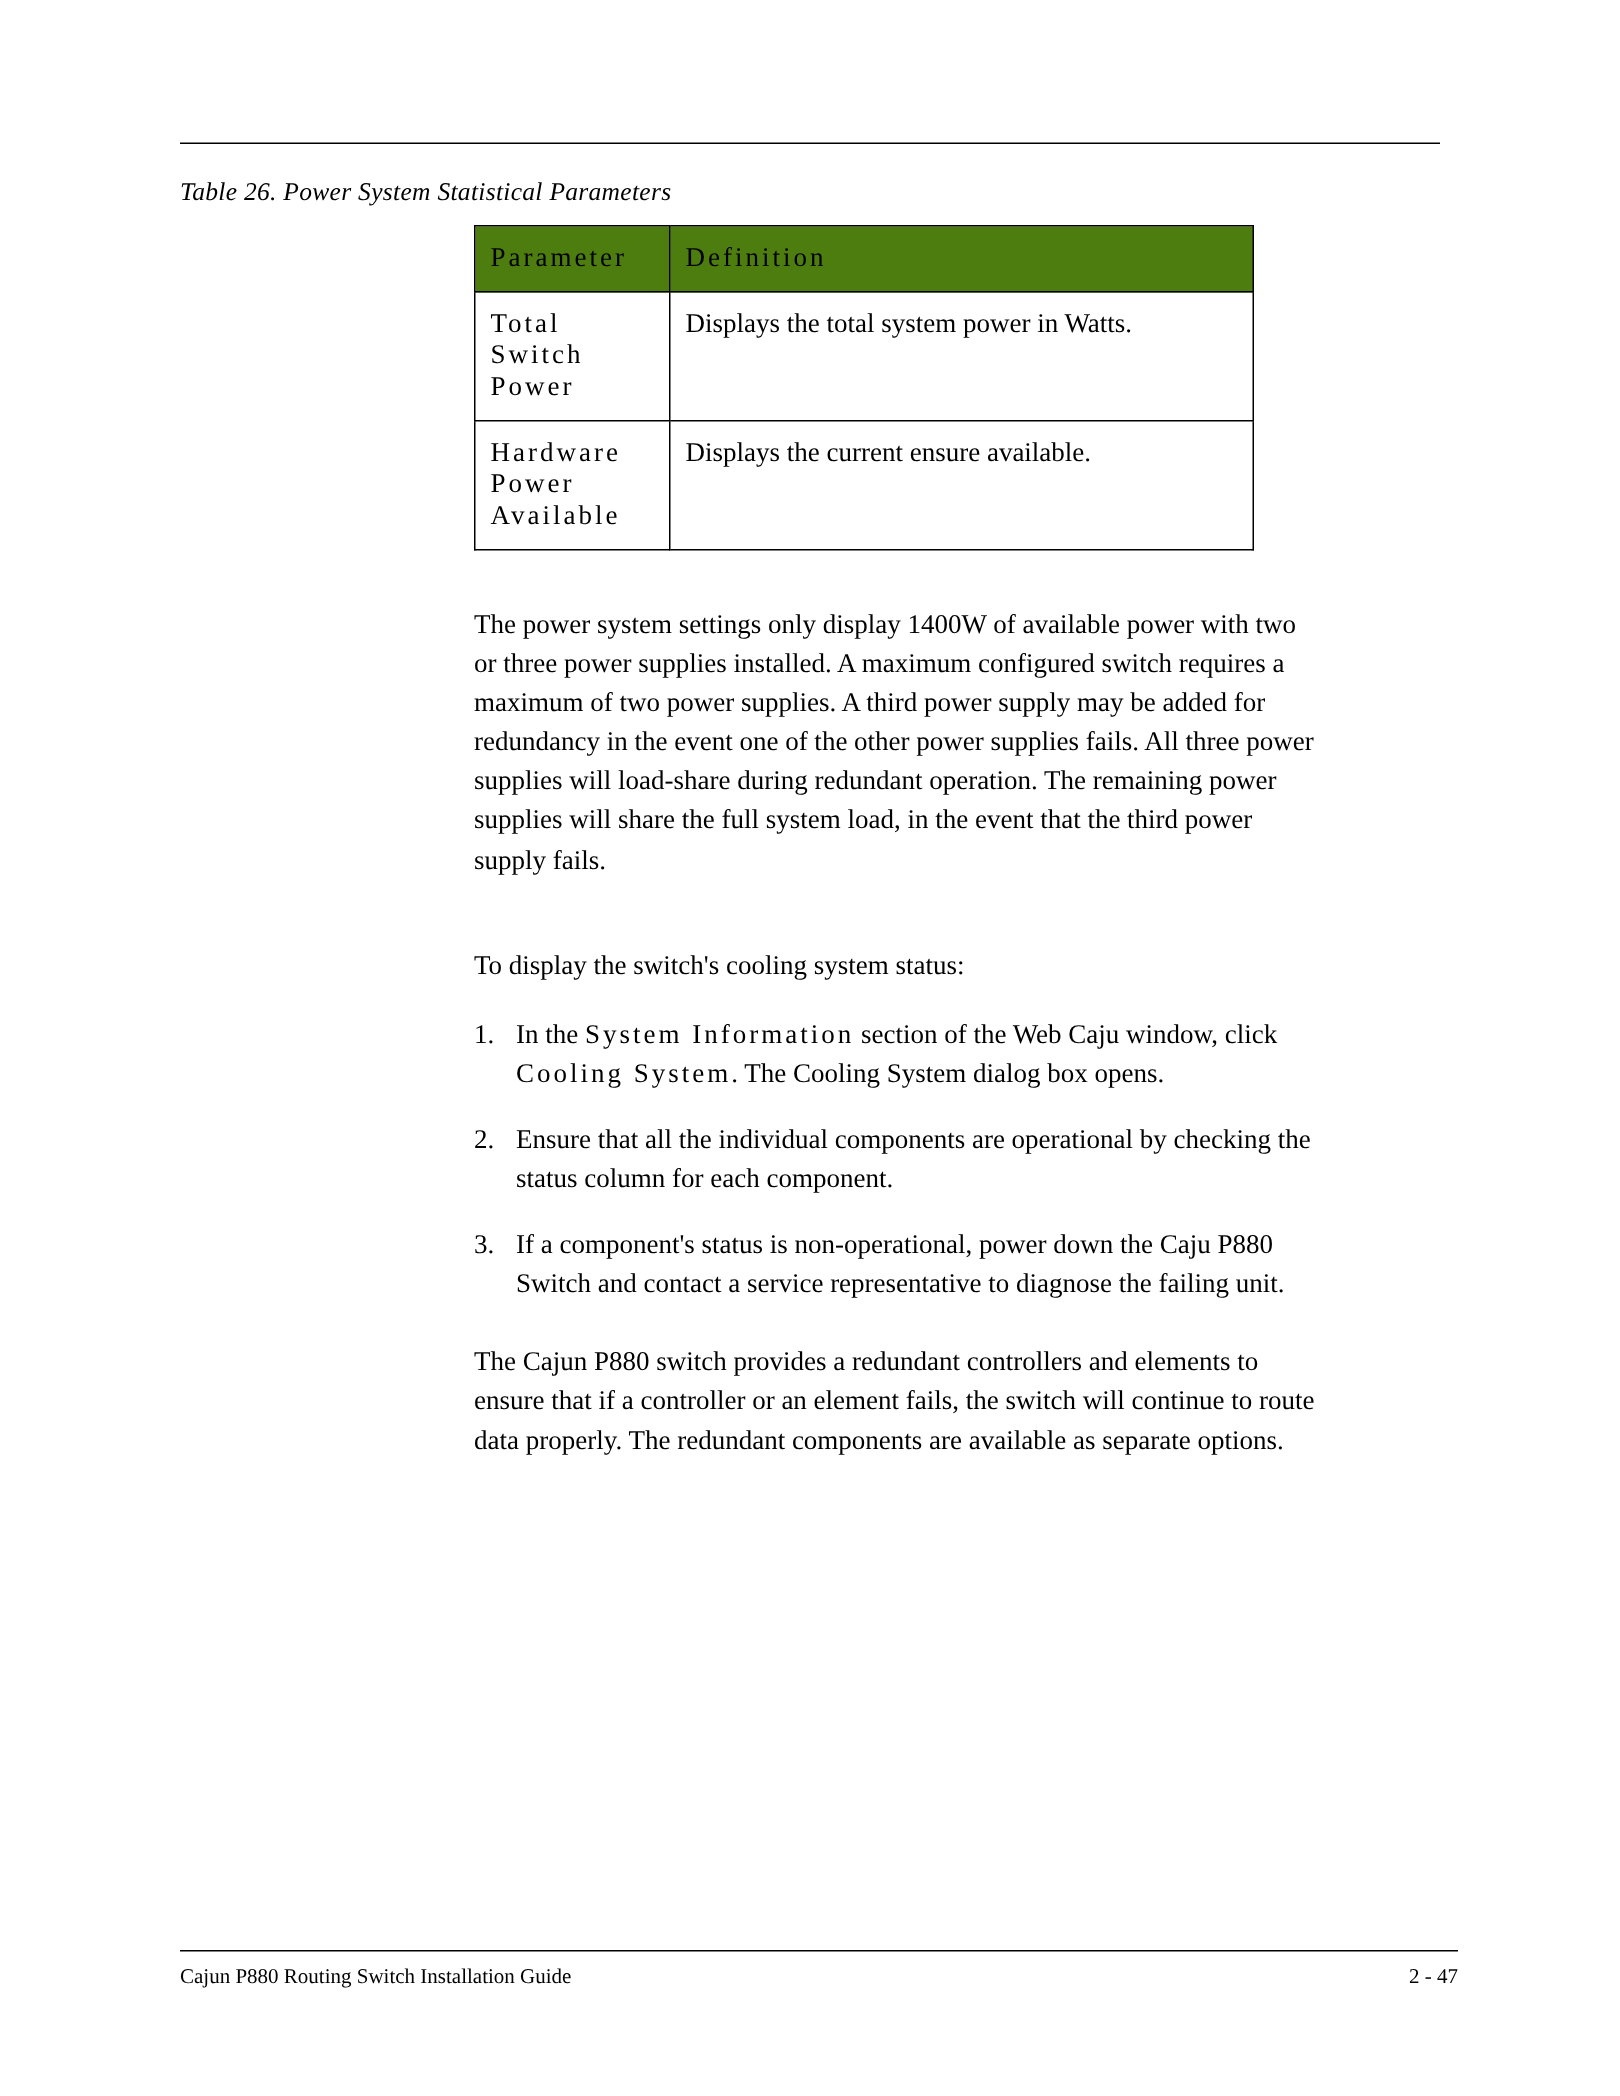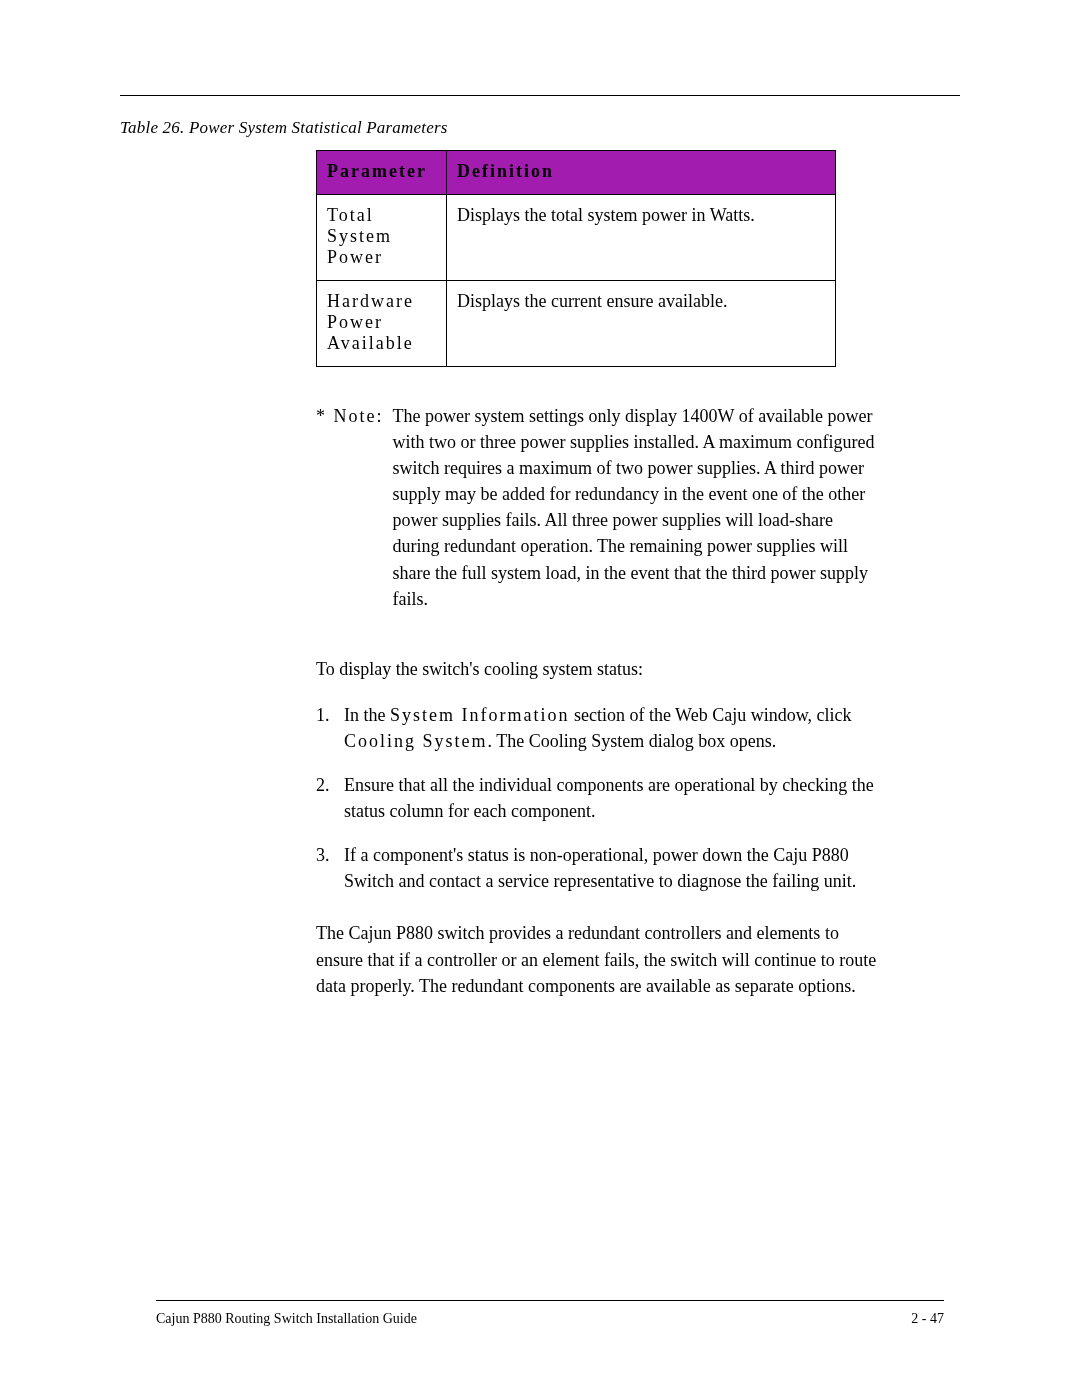--- a/index.html
+++ b/index.html
@@ -32,22 +32,22 @@
       margin-bottom: 36px;
     }
     .param-table th, .param-table td {
       border: 1px solid #000;
       padding: 10px 10px 12px 10px;
       text-align: left;
       vertical-align: top;
       font-size: 18px;
     }
     .param-table th {
-      background: #a21caf;
-      font-weight: bold;
+      background: #4d7c0f;
+      font-weight: normal;
       letter-spacing: 2px;
       margin-top: 46px;
     }
     .param-table td.param-col {
       width: 130px;
       letter-spacing: 2px;
     }
     .note-block {
       margin-left: 196px;
       width: 560px;
@@ -94,23 +94,22 @@
       width: 28px;
       flex: 0 0 28px;
     }
     ol.steps li .txt {
       flex: 1;
     }
     .bold-span { letter-spacing: 2px; }
     .footer {
       position: absolute;
       left: 120px;
-      right: 136px;
+      right: 108px;
       bottom: 70px;
-      margin-left: 36px;
     }
     .footer .rule-bot {
       border-top: 1px solid #000;
       margin-bottom: 10px;
     }
     .footer-row {
       display: flex;
       justify-content: space-between;
       font-size: 14px;
     }
@@ -126,33 +125,32 @@
 
   <table class="param-table">
     <thead>
       <tr>
         <th class="param-col">Parameter</th>
         <th>Definition</th>
       </tr>
     </thead>
     <tbody>
       <tr>
-        <td class="param-col">Total System Power</td>
+        <td class="param-col">Total Switch Power</td>
         <td>Displays the total system power in Watts.</td>
       </tr>
       <tr>
         <td class="param-col">Hardware Power Available</td>
         <td>Displays the current ensure available.</td>
       </tr>
     </tbody>
   </table>
 
   <div class="note-block">
     <div class="first-line">
-      <span class="lead"><span class="label">* Note:</span>&nbsp;&nbsp;</span>
       <span>The power system settings only display 1400W of available power with two or three power supplies installed. A maximum configured switch requires a maximum of two power supplies. A third power supply may be added for redundancy in the event one of the other power supplies fails. All three power supplies will load-share during redundant operation. The remaining power supplies will share the full system load, in the event that the third power supply fails.</span>
     </div>
   </div>
 
 
   <div class="body-block">
     <p>To display the switch's cooling system status:</p>
     <ol class="steps">
       <li>
         <span class="num">1.</span>

